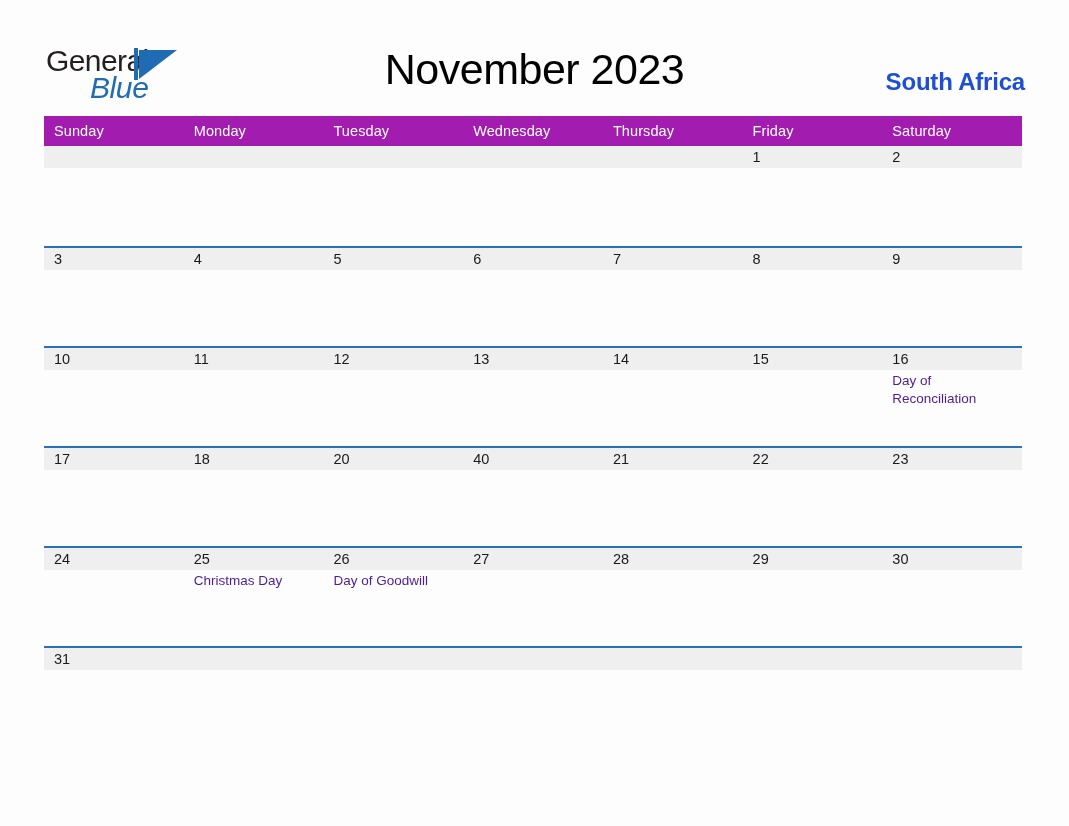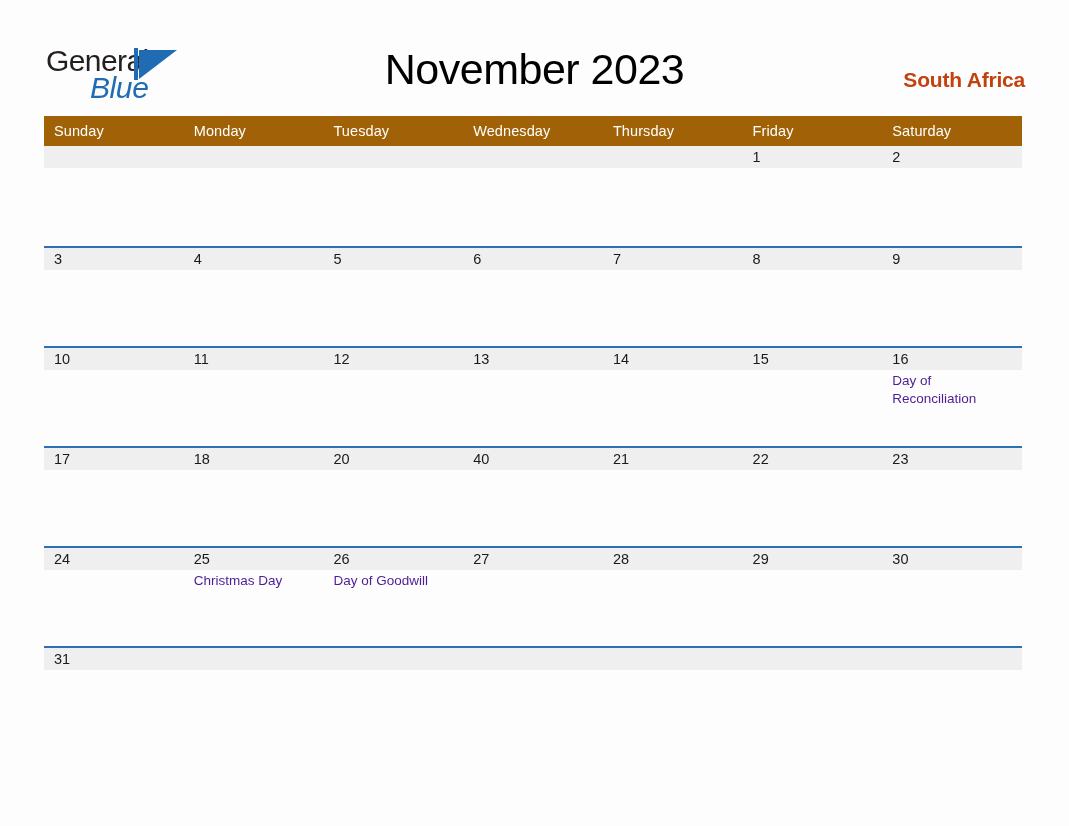--- a/index.html
+++ b/index.html
@@ -96,37 +96,37 @@
     color: #000000;
     letter-spacing: -0.5px;
     font-weight: normal;
     line-height: 1;
   }
 
   .cal-country {
     position: absolute;
     right: 44px;
     top: 68px;
-    font-size: 21px;
+    font-size: 24px;
     font-weight: bold;
-    color: #c2410c;
+    color: #1d4ed8;
     letter-spacing: -0.2px;
   }
 
   
   .grid {
     position: absolute;
     left: 44px;
     top: 116px;
     width: 978px;
   }
 
   .weekday-row {
     display: flex;
-    background: #a16207;
+    background: #a21caf;
     height: 30px;
   }
   .weekday {
     flex: 1 1 0;
     color: #ffffff;
     font-size: 14.5px;
     line-height: 30px;
     padding-left: 10px;
     box-sizing: border-box;
     letter-spacing: 0.1px;

